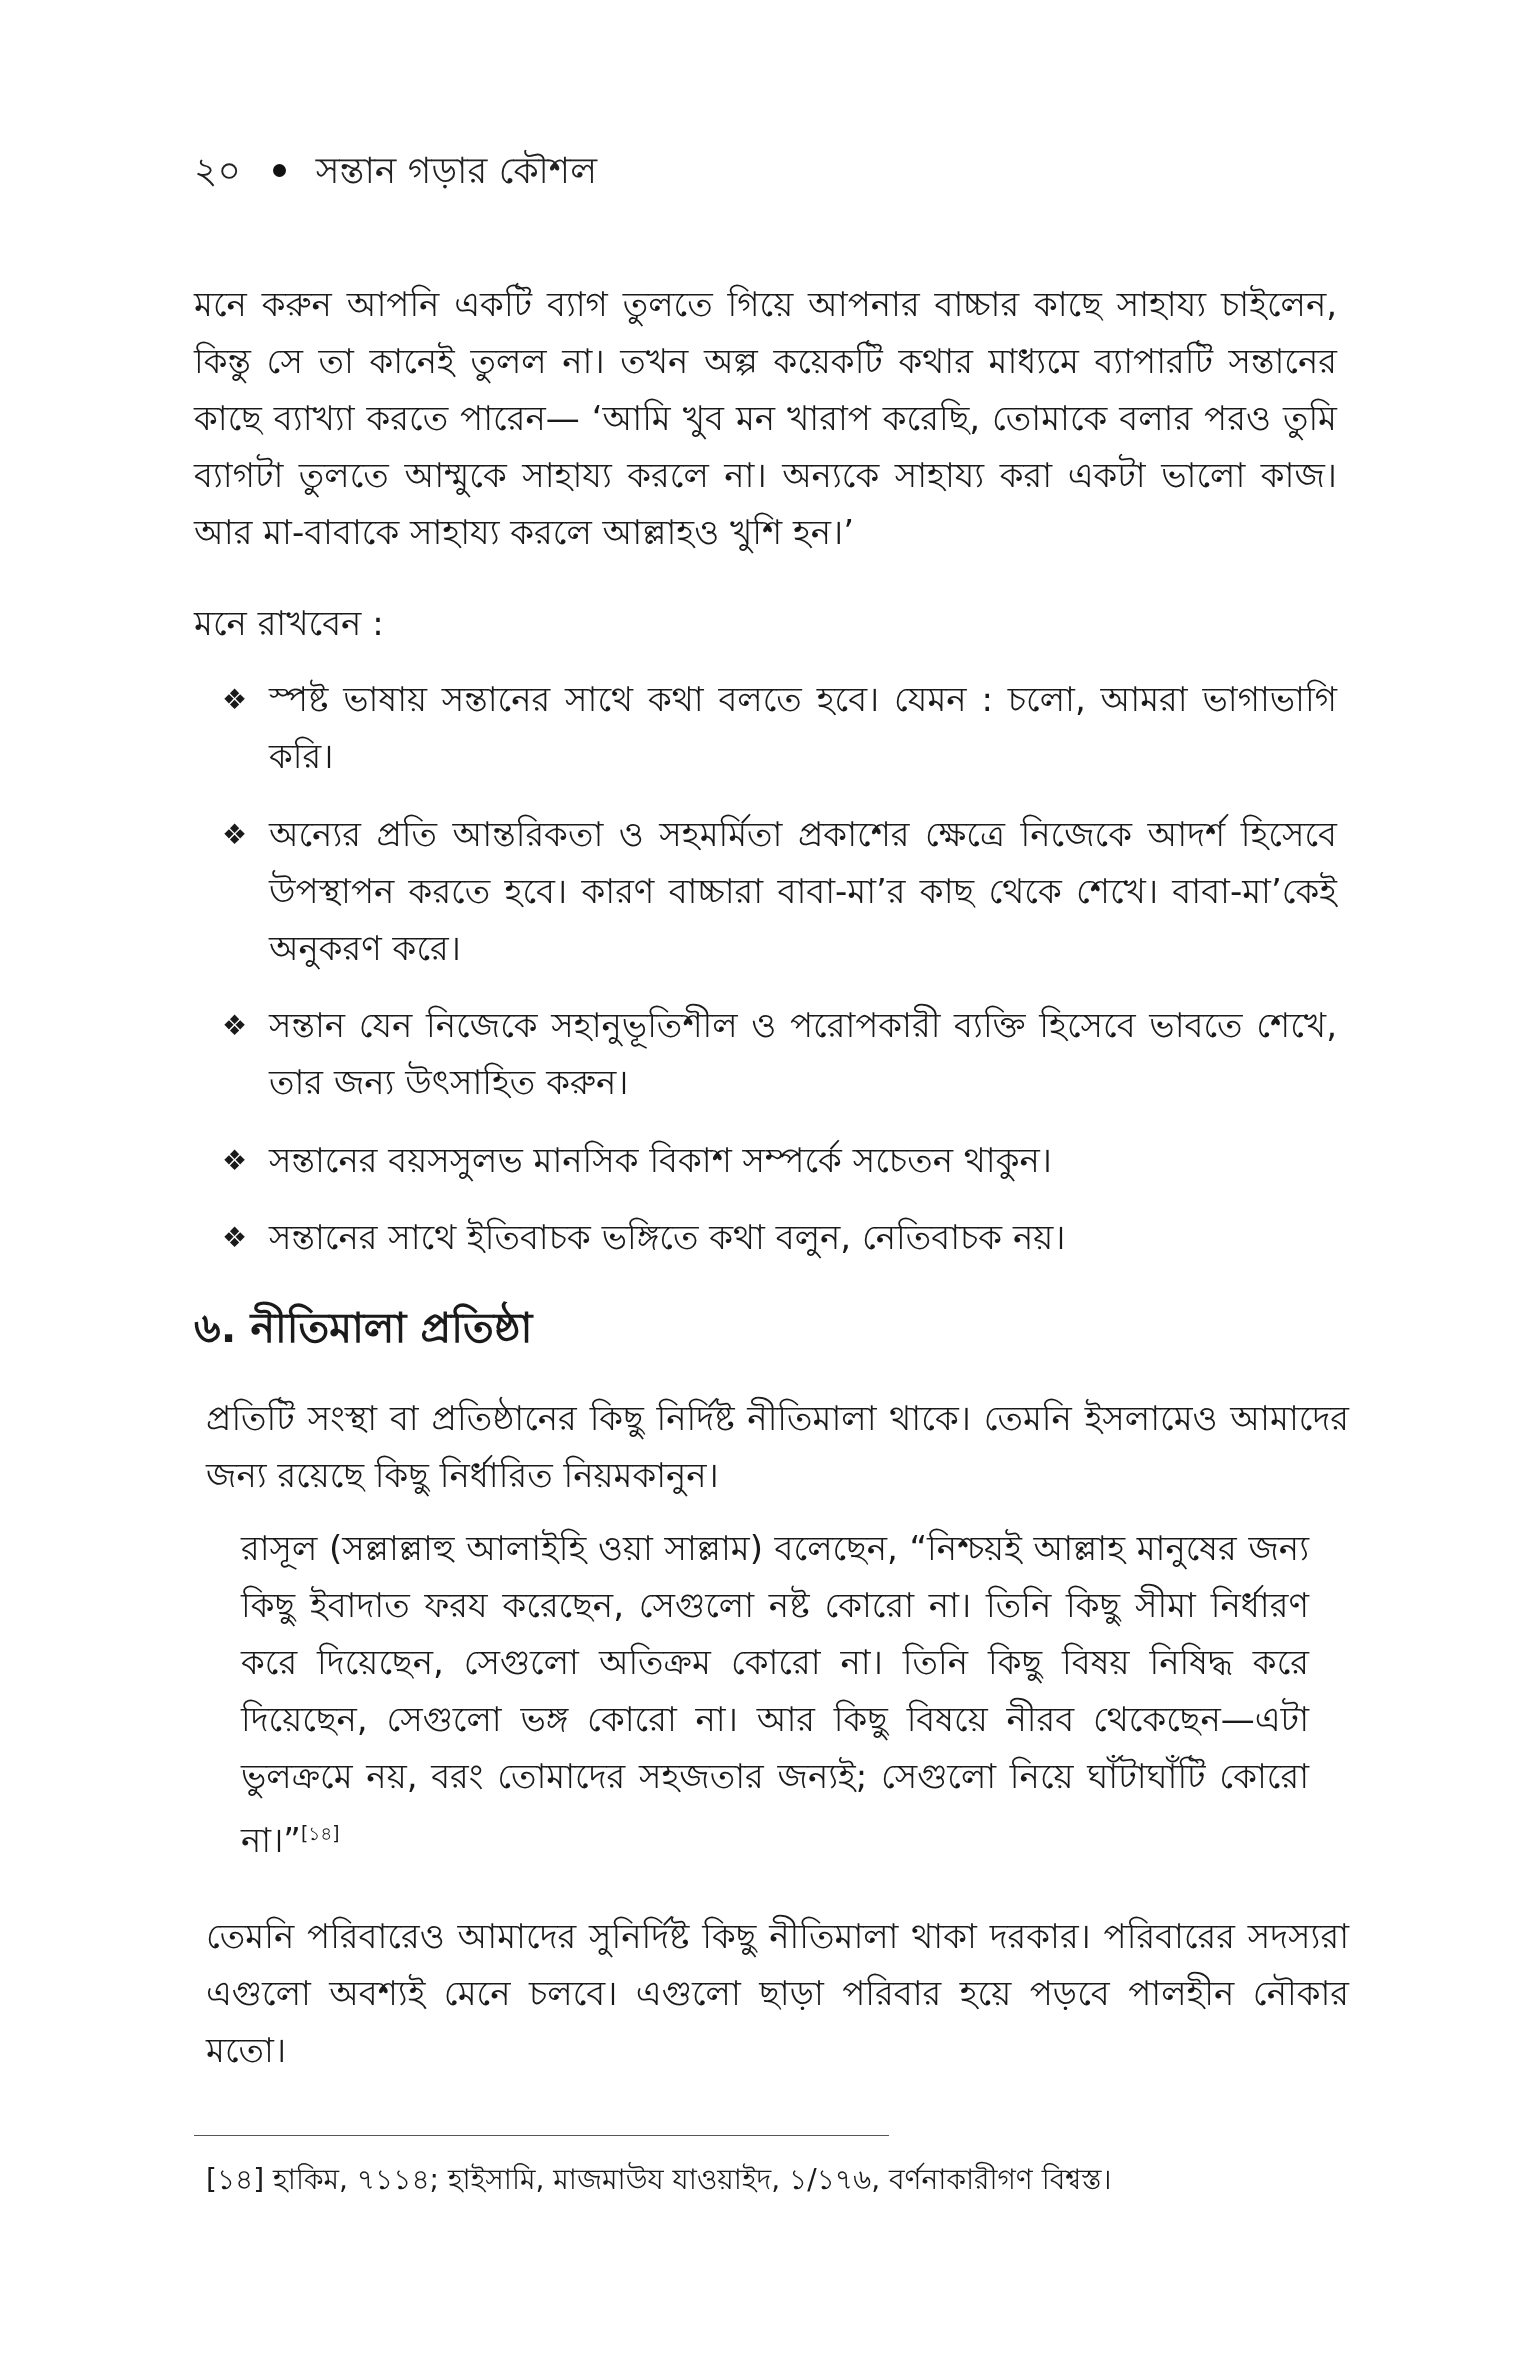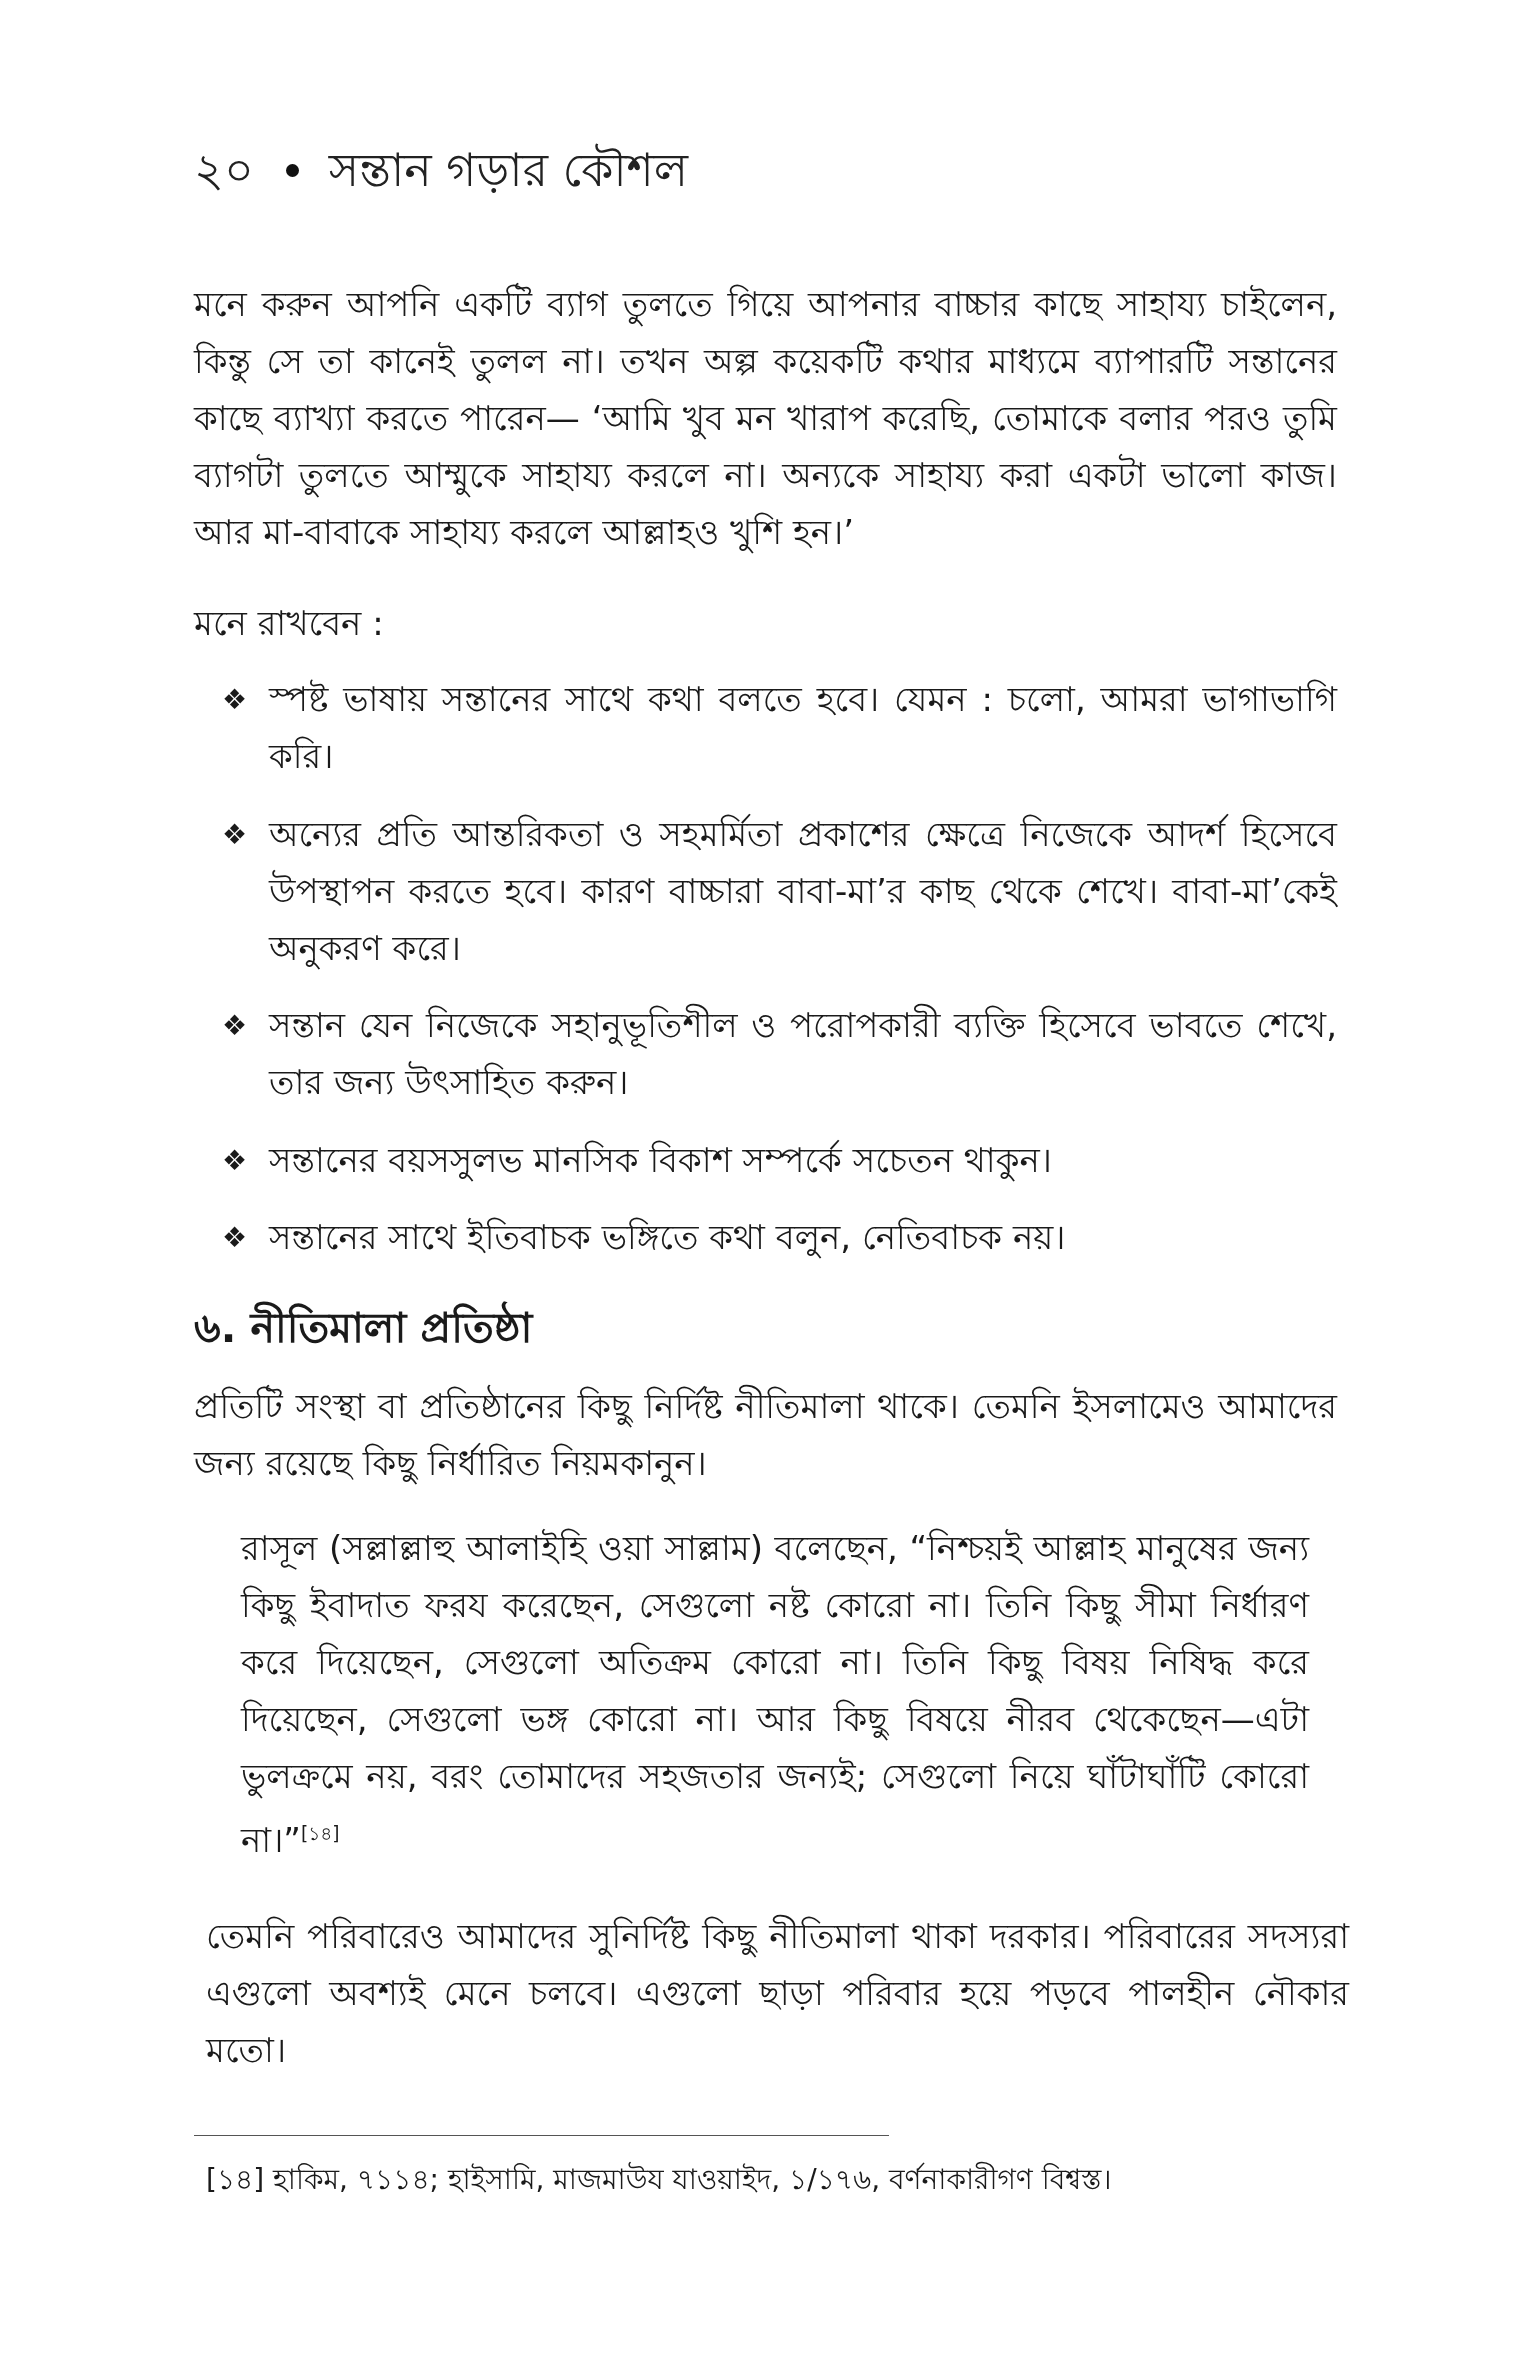--- a/index.html
+++ b/index.html
@@ -1,19 +1,19 @@
 <!DOCTYPE html>
 <html style="font-size:15px"><head>
 <meta charset="utf-8">
 <style>
   html, body { margin:0; padding:0; background:#ffffff; }
   body { width:1538px; height:2377px; position:relative; overflow:hidden;
          font-family:"DejaVu Sans", "Liberation Sans", sans-serif; color:#1a1a1a; }
   .page { position:absolute; left:0; top:0; width:1538px; height:2377px; }
-  .running-head { position:absolute; left:194px; top:147px; font-size:46px; line-height:47px; color:#222; }
+  .running-head { position:absolute; left:194px; top:147px; font-size:36px; line-height:47px; color:#222; }
   .running-head .sep { display:inline-block; width:13px; height:13px; border-radius:50%; background:#111;
                        margin:0 30px 0 32px; vertical-align:middle; position:relative; top:-2.8px; }
   .body-text { position:absolute; left:194px; width:1143px; font-size:34px; line-height:57px;
                text-align:justify; }
   .p1 { top:276px; }
   .remember { top:595px; }
   .bullets { position:absolute; left:222px; width:1115px; top:671px; margin:0; padding:0; list-style:none; font-size:34px; line-height:57px; }
   .bullets li { position:relative; padding-left:47px; text-align:justify; margin-bottom:20.5px; }
   .bullets li .bullet { position:absolute; left:0; top:0; width:37px; font-size:28px; }
   .heading { position:absolute; left:194px; top:1300px; font-size:41px; font-weight:bold; line-height:56px; }
@@ -40,21 +40,21 @@
   <ul class="bullets">
     <li><span class="bullet">❖</span><span>স্পষ্ট ভাষায় সন্তানের সাথে কথা বলতে হবে। যেমন : চলো, আমরা ভাগাভাগি করি।</span></li>
     <li><span class="bullet">❖</span><span>অন্যের প্রতি আন্তরিকতা ও সহমর্মিতা প্রকাশের ক্ষেত্রে নিজেকে আদর্শ হিসেবে উপস্থাপন করতে হবে। কারণ বাচ্চারা বাবা-মা’র কাছ থেকে শেখে। বাবা-মা’কেই অনুকরণ করে।</span></li>
     <li><span class="bullet">❖</span><span>সন্তান যেন নিজেকে সহানুভূতিশীল ও পরোপকারী ব্যক্তি হিসেবে ভাবতে শেখে, তার জন্য উৎসাহিত করুন।</span></li>
     <li><span class="bullet">❖</span><span>সন্তানের বয়সসুলভ মানসিক বিকাশ সম্পর্কে সচেতন থাকুন।</span></li>
     <li><span class="bullet">❖</span><span>সন্তানের সাথে ইতিবাচক ভঙ্গিতে কথা বলুন, নেতিবাচক নয়।</span></li>
   </ul>
 
   <h2 class="heading" style="margin:0">৬. নীতিমালা প্রতিষ্ঠা</h2>
 
-  <p class="body-text p2" style="margin:0">প্রতিটি সংস্থা বা প্রতিষ্ঠানের কিছু নির্দিষ্ট নীতিমালা থাকে। তেমনি ইসলামেও আমাদের জন্য রয়েছে কিছু নির্ধারিত নিয়মকানুন।</p>
+  <p class="body-text p2" style="margin:12px">প্রতিটি সংস্থা বা প্রতিষ্ঠানের কিছু নির্দিষ্ট নীতিমালা থাকে। তেমনি ইসলামেও আমাদের জন্য রয়েছে কিছু নির্ধারিত নিয়মকানুন।</p>
 
   <blockquote class="quote" style="margin:0">
     <span>রাসূল (সল্লাল্লাহু আলাইহি ওয়া সাল্লাম) বলেছেন, “নিশ্চয়ই আল্লাহ মানুষের জন্য কিছু ইবাদাত ফরয করেছেন, সেগুলো নষ্ট কোরো না। তিনি কিছু সীমা নির্ধারণ করে দিয়েছেন, সেগুলো অতিক্রম কোরো না। তিনি কিছু বিষয় নিষিদ্ধ করে দিয়েছেন, সেগুলো ভঙ্গ কোরো না। আর কিছু বিষয়ে নীরব থেকেছেন—এটা ভুলক্রমে নয়, বরং তোমাদের সহজতার জন্যই; সেগুলো নিয়ে ঘাঁটাঘাঁটি কোরো না।”</span><sup>[১৪]</sup>
   </blockquote>
 
   <p class="body-text p3" style="margin:12px">তেমনি পরিবারেও আমাদের সুনির্দিষ্ট কিছু নীতিমালা থাকা দরকার। পরিবারের সদস্যরা এগুলো অবশ্যই মেনে চলবে। এগুলো ছাড়া পরিবার হয়ে পড়বে পালহীন নৌকার মতো।</p>
 
   <div class="fn-rule"></div>
   <p class="footnote" style="margin:12px">[১৪] হাকিম, ৭১১৪; হাইসামি, মাজমাউয যাওয়াইদ, ১/১৭৬, বর্ণনাকারীগণ বিশ্বস্ত।</p>
 

